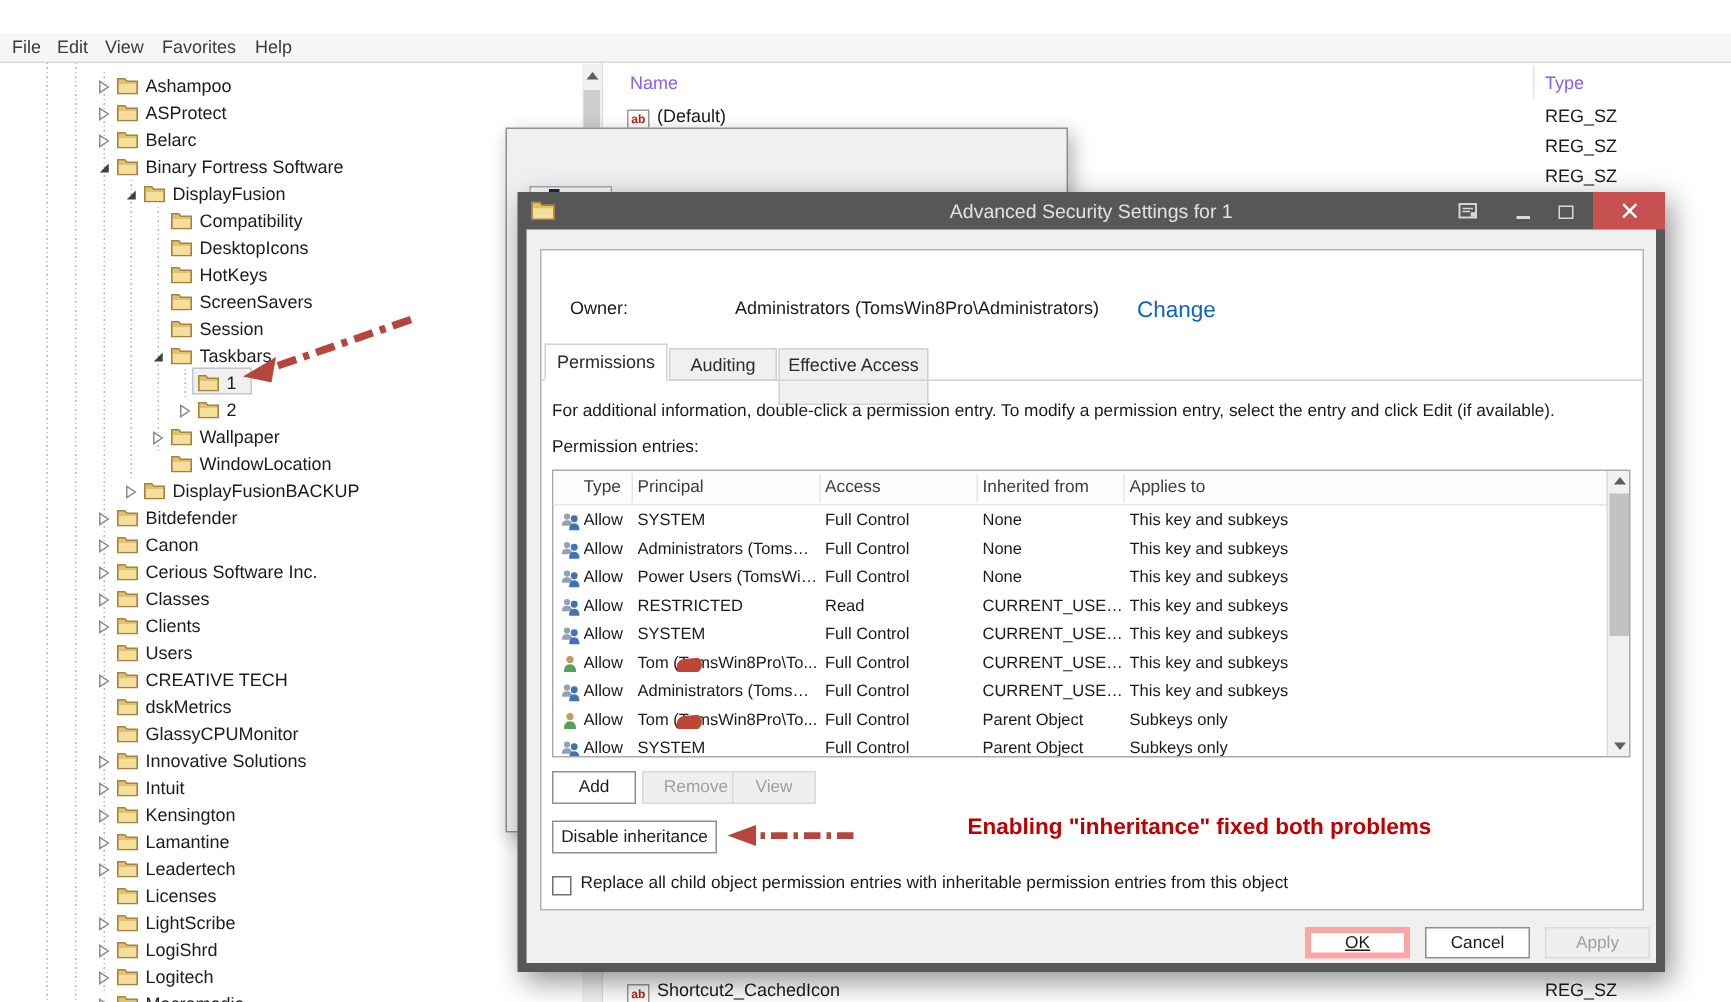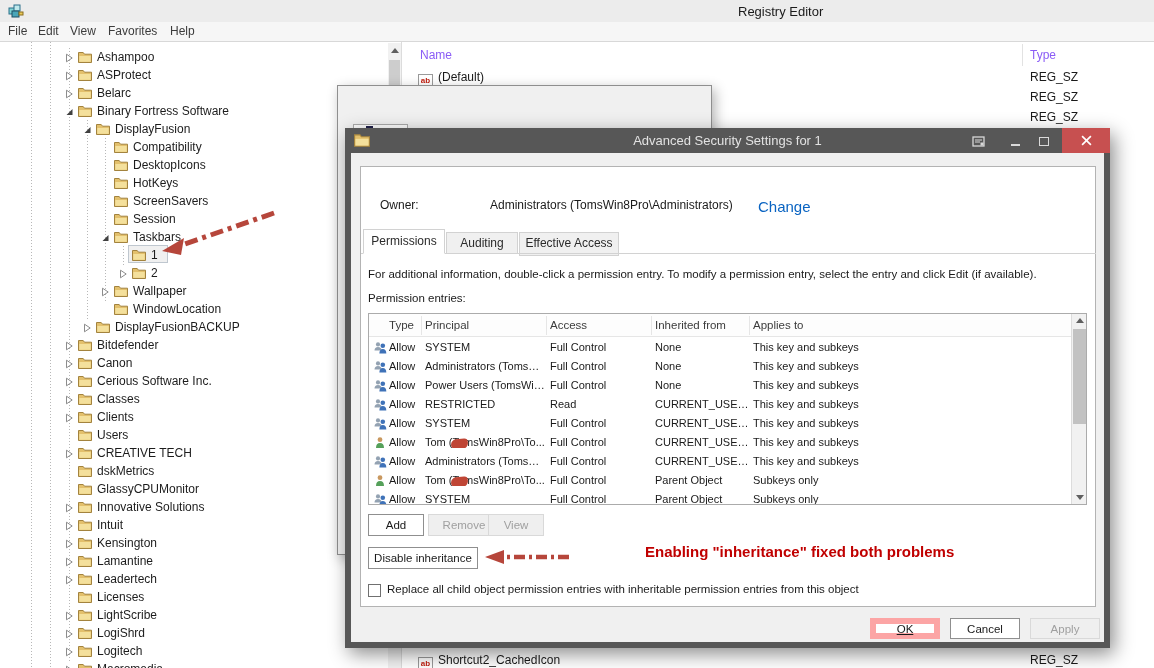--- a/index.html
+++ b/index.html
@@ -74,44 +74,33 @@
   .c-principal { left:56px; width:123px; }
   .c-access { left:181px; width:101px; }
   .c-inherited { left:286px; width:95px; }
   .c-applies { left:384px; width:310px; }
   .hsep { position:absolute; top:2px; width:1px; height:19px; background:#e6e6e6; }
 
   .pt-scroll { position:absolute; left:702px; top:0; width:16px; height:190px; background:#f1f1f1; border-left:1px solid #dcdcdc; }
 
   .btn { position:absolute; display:flex; align-items:center; justify-content:center; font-size:11.5px; color:#1a1a1a; background:#ffffff; border:1px solid #8f8f8f; cursor:pointer; }
   .btn.disabled { background:#efefef; border-color:#d9d9d9; color:#9f9f9f; cursor:default; }
-  .btn.default-btn { border:6px solid #fca5a5;text-decoration:underline; }
+  .btn.default-btn { border:4px solid #fca5a5;text-decoration:underline; }
 
   .chk-box { left:23px; top:456px; width:13px; height:13px; background:#fff; border:1px solid #707070; cursor:pointer; }
   .chk-label { left:42px; top:455px; font-size:11.5px; color:#1a1a1a; white-space:nowrap; }
 
   .red-note { left:300px; top:415px; font-size:15px; font-weight:bold; color:#c00000; white-space:nowrap; }
   .redact { display:inline-block; width:17px; height:10px; background:#bf4535; border-radius:6px 4px 6px 5px; transform:rotate(-5deg); margin:0 2px -1px 2px; }
 </style>
 </head>
 <body>
 
 <div id="stage">
 
-  <div class="abs reg-titlebar">
-    <span class="abs" style="left:8px;top:3px;">
-      <svg width="16" height="16" viewBox="0 0 16 16">
-        <rect x="1" y="5" width="6" height="6" fill="#7fd4d4" stroke="#2a6f8a"></rect>
-        <rect x="6" y="2" width="6" height="6" fill="#bfe9ec" stroke="#2a6f8a"></rect>
-        <rect x="4" y="8" width="7" height="6" fill="#4aa6b8" stroke="#1d4f63"></rect>
-        <rect x="11" y="9" width="4" height="3" fill="#e8c95a" stroke="#8a6d1d"></rect>
-      </svg>
-    </span>
-    <span class="abs reg-title" style="left:738px;">Registry Editor</span>
-  </div>
 
   <div class="abs menubar">
       <span class="abs menu-item" style="left: 8px;">File</span>
       <span class="abs menu-item" style="left: 38px;">Edit</span>
       <span class="abs menu-item" style="left: 70px;">View</span>
       <span class="abs menu-item" style="left: 108px;">Favorites</span>
       <span class="abs menu-item" style="left: 170px;">Help</span>
     </div>
 
   <div class="abs tree-panel">
@@ -504,21 +493,21 @@
     <div class="abs adv-content"></div>
     <div class="abs inner-panel"></div>
 
     <span class="abs owner-label">Owner:</span>
     <span class="abs owner-value">Administrators (TomsWin8Pro\Administrators)</span>
     <span class="abs change-link">Change</span>
 
     <div>
         <div class="tab active" style="left: 18px; top: 101px; width: 82px; height: 25px; line-height: 23px;">Permissions</div>
         <div class="tab inactive" style="left: 101px; top: 104px; width: 72px; height: 22px; line-height: 20px;">Auditing</div>
-        <div class="tab inactive" style="left: 174px; top: 104px; width: 100px; height: 24px; line-height: 20px;">Effective Access</div>
+        <div class="tab inactive" style="left: 174px; top: 104px; width: 100px; height: 38px; line-height: 20px;">Effective Access</div>
       </div>
     <div class="abs tab-line"></div>
 
     <div class="abs info-text">For additional information, double-click a permission entry. To modify a permission entry, select the entry and click Edit (if available).</div>
     <div class="abs entries-label">Permission entries:</div>
 
     <div class="abs ptable">
       <div class="pt-header">
           <span style="left: 20px;">Type</span>
           <span style="left: 56px;">Principal</span>

